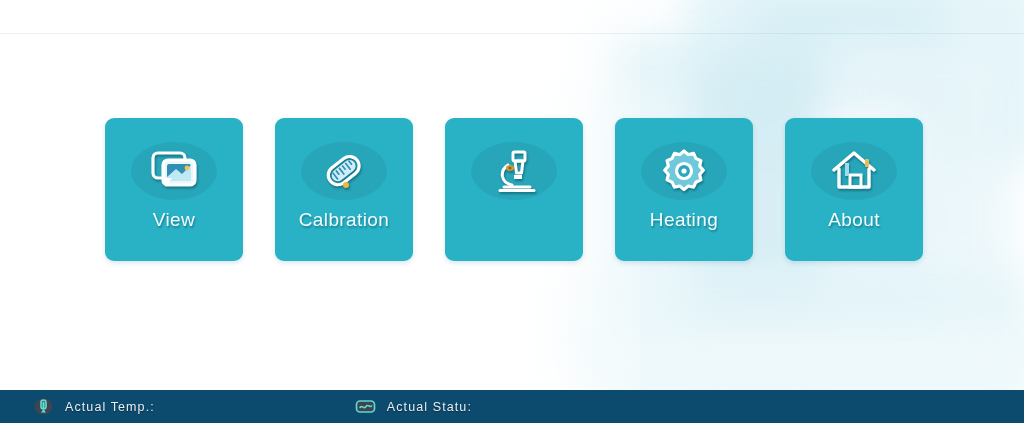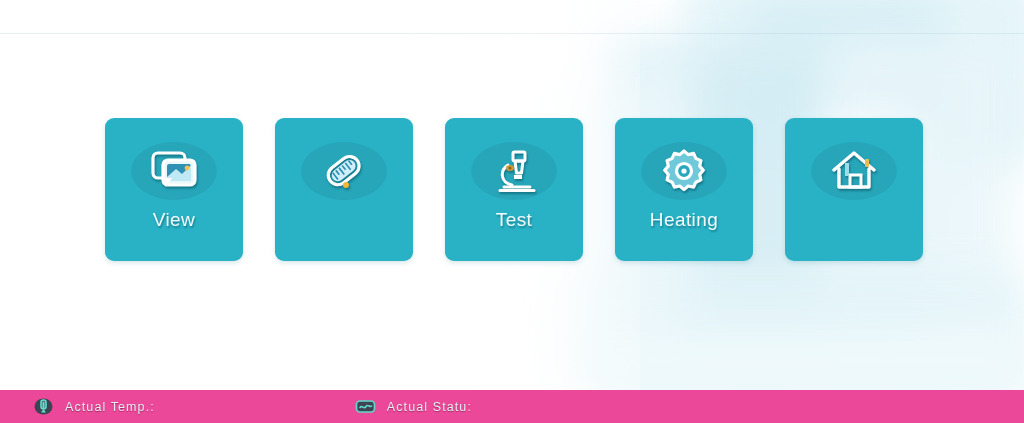--- a/index.html
+++ b/index.html
@@ -78,21 +78,21 @@
     color:#f2fbfd;
     font-size:19px;
     letter-spacing:.4px;
     text-shadow:1px 2px 2px rgba(0,70,85,0.45);
     user-select:none;
   }
 
   
   .statusbar {
     position:absolute; left:0; top:390px; width:1024px; height:33px;
-    background:#ec4899;
+    background:#0c4a6e;
     display:flex; align-items:center;
   }
   .status-item { display:flex; align-items:center; height:33px; }
   .status-item.temp    { margin-left:33px; }
   .status-item.heating { margin-left:196px; }
   .status-ico {
     width:21px; height:19px;
     display:flex; align-items:center; justify-content:center;
     margin-right:11px;
   }
@@ -158,41 +158,41 @@
                 <line x1="26" y1="20.5" x2="26" y2="29"></line>
                 <line x1="30" y1="20.5" x2="30" y2="26"></line>
                 <line x1="34" y1="20.5" x2="34" y2="29"></line>
                 <line x1="38" y1="20.5" x2="38" y2="26"></line>
               </g>
             </g>
             <circle cx="30" cy="40" r="3" fill="#f0b93a"></circle>
           </svg>
         </div>
       </div>
+      <div class="tile-label">Calbration</div>
     </div>
 
     <div class="tile">
       <div class="tile-icon-wrap">
         <div class="icon-halo"></div>
         <div class="tile-icon">
           <svg viewBox="0 0 56 52">
             <g fill="none" stroke="#ffffff" stroke-width="3" stroke-linecap="round" stroke-linejoin="round">
               <rect x="27" y="7" width="12" height="9" rx="1.5"></rect>
               <path d="M29 16 L37 16 L35.5 28 L30.5 28 Z"></path>
               <path d="M26 40 C15 38 13 26 22 20"></path>
               <path d="M18 42 L44 42"></path>
               <path d="M14 45.5 L48 45.5"></path>
             </g>
             <ellipse cx="24" cy="23" rx="4" ry="3" fill="#cf9c3a"></ellipse>
             <circle cx="24" cy="23" r="1.6" fill="#8a6420"></circle>
             <rect x="28" y="30" width="8" height="4" fill="#ffffff"></rect>
           </svg>
         </div>
       </div>
-      <div class="tile-label">Test</div>
     </div>
 
     <div class="tile">
       <div class="tile-icon-wrap">
         <div class="icon-halo"></div>
         <div class="tile-icon">
           <svg viewBox="0 0 56 52">
             <path d="M28 6 l4.2 3.6 5.4 -1.2 2.3 5 5 2.3 -1.2 5.4 3.6 4.2 -3.6 4.2 1.2 5.4 -5 2.3 -2.3 5 -5.4 -1.2 -4.2 3.6 -4.2 -3.6 -5.4 1.2 -2.3 -5 -5 -2.3 1.2 -5.4 -3.6 -4.2 3.6 -4.2 -1.2 -5.4 5 -2.3 2.3 -5 5.4 1.2 Z" fill="#6fc9da" stroke="#ffffff" stroke-width="3.2" stroke-linejoin="round"></path>
             <circle cx="28" cy="26" r="7.5" fill="#2aa7bd" stroke="#ffffff" stroke-width="3.2"></circle>
             <circle cx="28" cy="26" r="2.6" fill="#ffffff"></circle>
@@ -208,20 +208,21 @@
         <div class="tile-icon">
           <svg viewBox="0 0 56 52">
             <path d="M8 25 L28 8 L48 25" fill="none" stroke="#ffffff" stroke-width="3.4" stroke-linecap="round" stroke-linejoin="round"></path>
             <path d="M13 24 L13 42 L43 42 L43 24" fill="none" stroke="#ffffff" stroke-width="3.4" stroke-linecap="round" stroke-linejoin="round"></path>
             <rect x="24" y="30" width="11" height="12" fill="none" stroke="#ffffff" stroke-width="3"></rect>
             <rect x="19" y="18" width="4" height="13" fill="#9fdcea"></rect>
             <rect x="39" y="14" width="4" height="8" rx="1" fill="#e9bf55"></rect>
           </svg>
         </div>
       </div>
+      <div class="tile-label">About</div>
     </div>
 
   </div>
 
   <div class="statusbar">
 
     <div class="status-item temp">
       <span class="status-ico">
         <svg width="19" height="19" viewBox="0 0 19 19">
           <ellipse cx="9.5" cy="9.5" rx="9" ry="8" fill="#3d4453"></ellipse>

